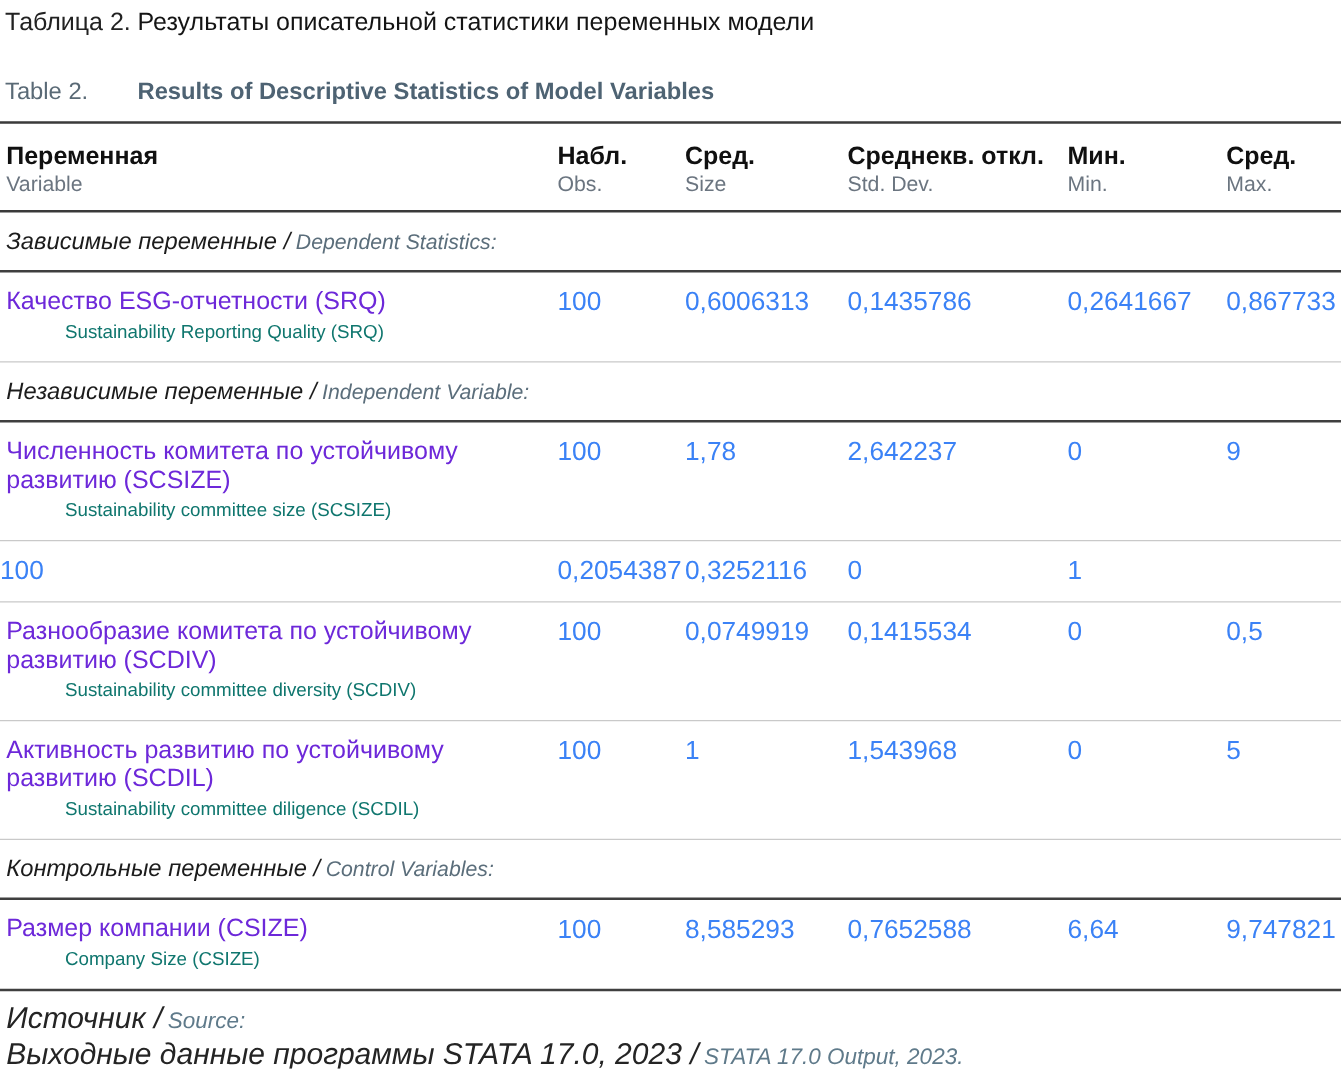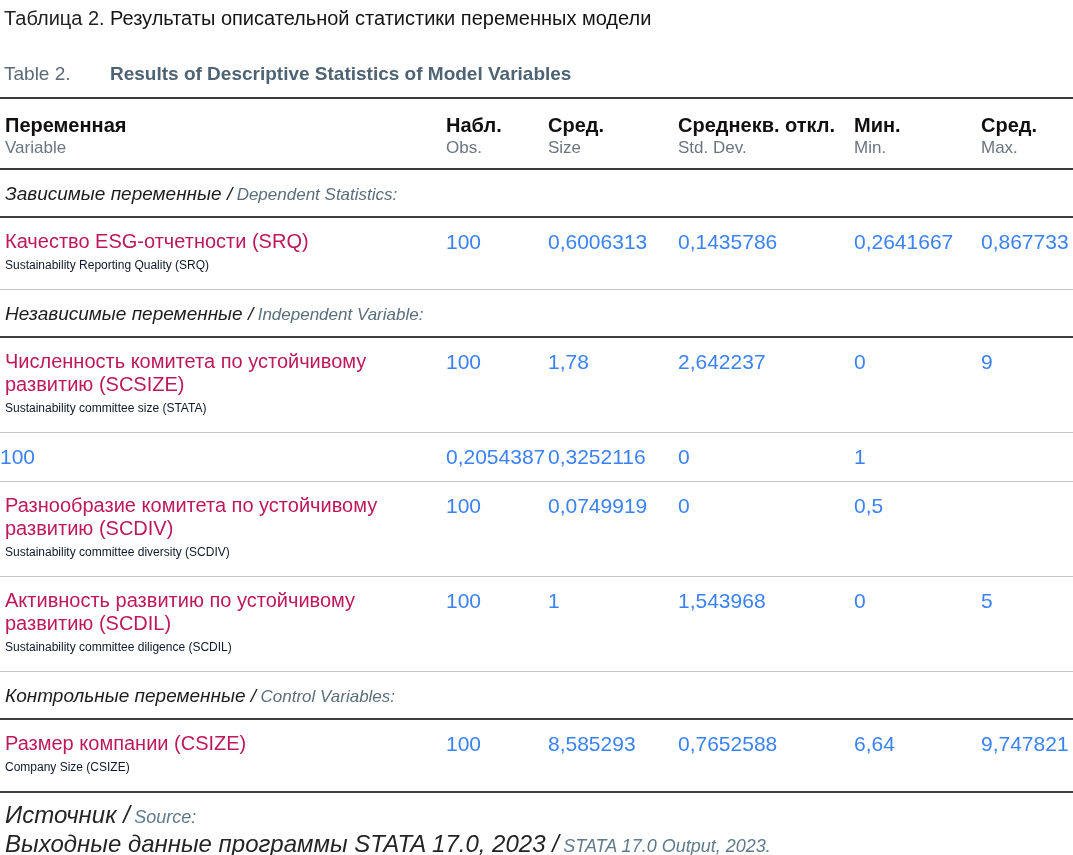--- a/index.html
+++ b/index.html
@@ -39,22 +39,22 @@
     border-bottom: 2px solid #3f3f3f;
     font-style: italic;
     line-height: 22px;
   }
   .sec-ru { font-size: 19px; color: #1c1c1c; }
   .sec-en { font-size: 17px; color: #5b6e7b; }
 
   
   .row { padding: 12px 0 13px 0; border-bottom: 1px solid #c9c9c9; }
   .row.last { border-bottom: 2px solid #3f3f3f; }
-  .var-ru { font-size: 20px; color: #be185d; line-height: 23px; max-width: 430px; }
-  .var-en { font-size: 12px; color: #0f172a; line-height: 21px; margin-top: 2px; max-width: 430px; }
+  .var-ru { font-size: 20px; color: #6d28d9; line-height: 23px; max-width: 430px; }
+  .var-en { font-size: 15px; color: #0f766e; line-height: 21px; margin-top: 2px; max-width: 430px; margin-left: 47px; }
   .val { font-size: 21px; color: #3b82f6; line-height: 23px; white-space: nowrap; }
 
   
   .source { padding: 9px 0 0 5px; font-style: italic; }
   .src-line { line-height: 26px; white-space: nowrap; }
   .src-ru { font-size: 24px; color: #242424; }
   .src-en { font-size: 18px; color: #5f7a8a; }
 </style>
 </head>
 <body>
@@ -115,21 +115,21 @@
   </div>
 
   <div class="section-header">
     <span class="sec-ru">Независимые переменные /</span>
     <span class="sec-en">Independent Variable:</span>
   </div>
 
   <div class="grid row">
     <div class="cell first">
       <div class="var-ru">Численность комитета по устойчивому развитию (SCSIZE)</div>
-      <div class="var-en">Sustainability committee size (STATA)</div>
+      <div class="var-en">Sustainability committee size (SCSIZE)</div>
     </div>
     <div class="cell val">100</div>
     <div class="cell val">1,78</div>
     <div class="cell val">2,642237</div>
     <div class="cell val">0</div>
     <div class="cell val">9</div>
   </div>
 
   <div class="grid row">
     <div class="cell val">100</div>
@@ -139,20 +139,21 @@
     <div class="cell val">1</div>
   </div>
 
   <div class="grid row">
     <div class="cell first">
       <div class="var-ru">Разнообразие комитета по устойчивому развитию (SCDIV)</div>
       <div class="var-en">Sustainability committee diversity (SCDIV)</div>
     </div>
     <div class="cell val">100</div>
     <div class="cell val">0,0749919</div>
+    <div class="cell val">0,1415534</div>
     <div class="cell val">0</div>
     <div class="cell val">0,5</div>
   </div>
 
   <div class="grid row">
     <div class="cell first">
       <div class="var-ru">Активность развитию по устойчивому развитию (SCDIL)</div>
       <div class="var-en">Sustainability committee diligence (SCDIL)</div>
     </div>
     <div class="cell val">100</div>

